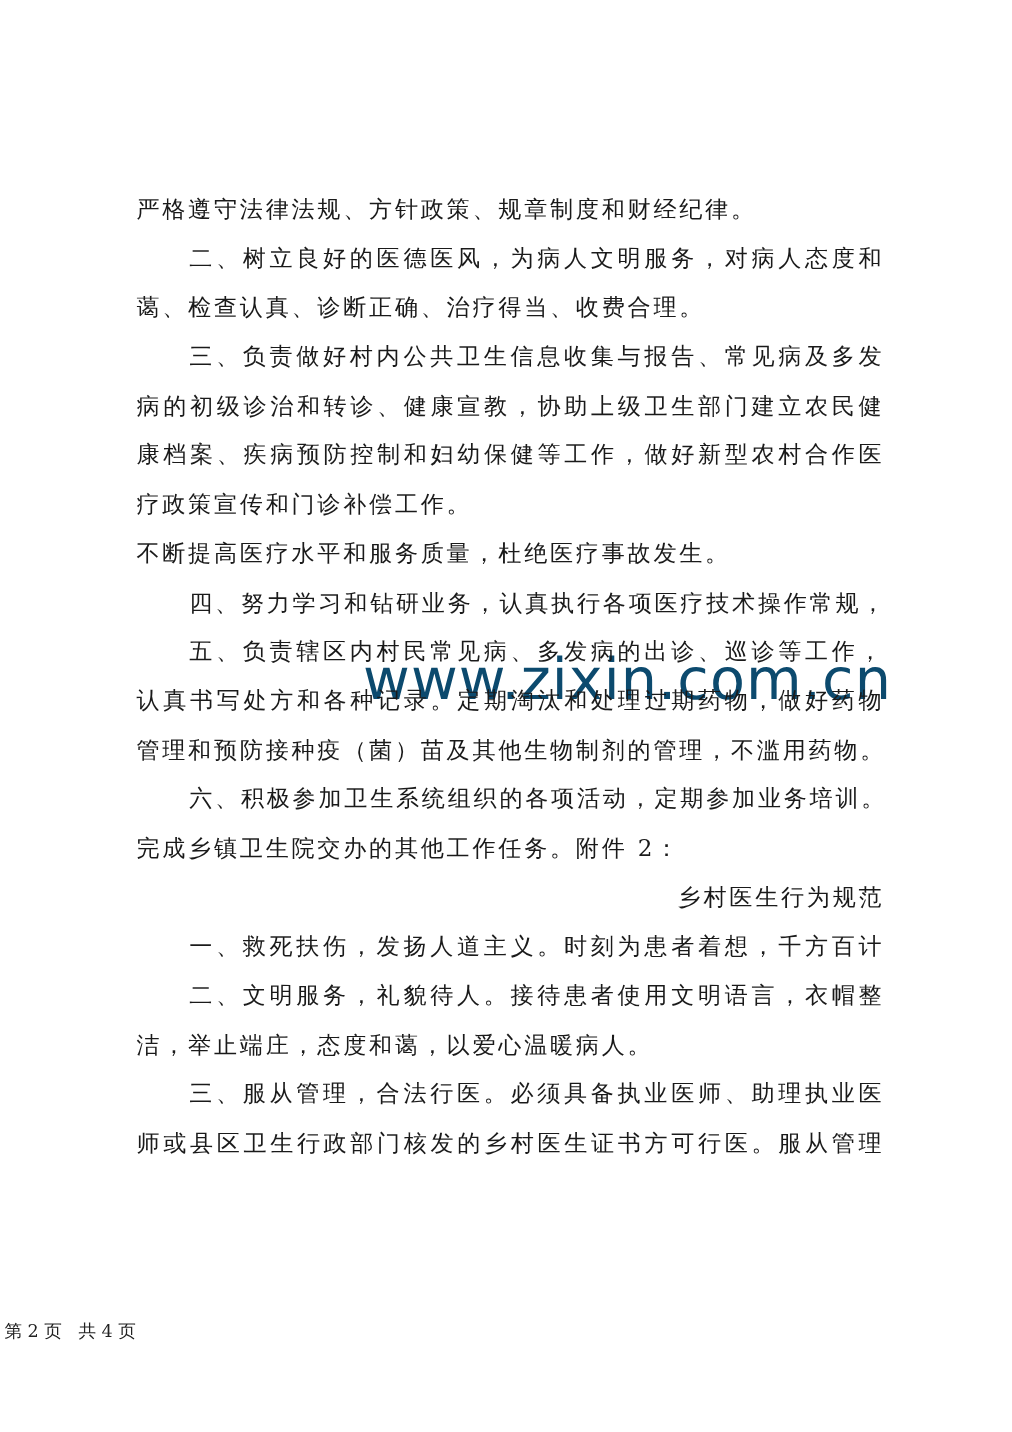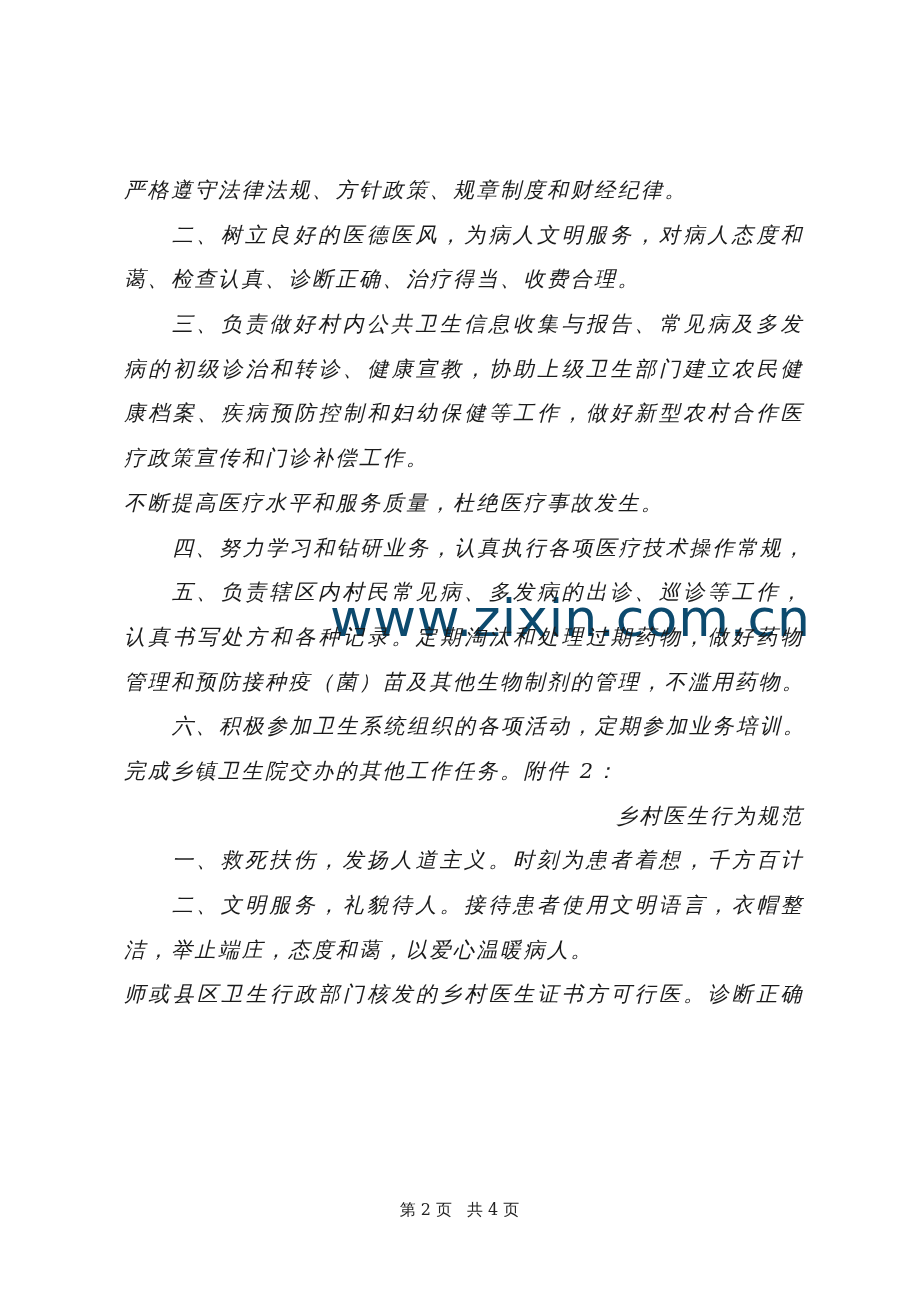--- a/index.html
+++ b/index.html
@@ -48,27 +48,26 @@
       left: 330px;
       top: 588px;
       font-family: "DejaVu Sans", "Liberation Sans", sans-serif;
       font-size: 52px;
       color: #0c4a6e;
       letter-spacing: 1px;
       pointer-events: none;
       z-index: 0;
       white-space: nowrap;
     }
-    .body-text { z-index: 1; font-style: italic; }
+    .body-text { z-index: 1; }
     .footer {
       position: absolute;
       top: 1200px;
       left: 0;
       width: 920px;
-      text-align: center;
       font-size: 16px;
       color: #222;
       letter-spacing: 1px;
     }
     .footer span { margin: 0 2px; }
   </style>
 </head>
 <body>
 
 <div class="page">
@@ -87,21 +86,22 @@
     <div class="line indent justify">四、努力学习和钻研业务，认真执行各项医疗技术操作常规，</div>
     <div class="line indent justify">五、负责辖区内村民常见病、多发病的出诊、巡诊等工作，</div>
     <div class="line justify">认真书写处方和各种记录。定期淘汰和处理过期药物，做好药物</div>
     <div class="line justify">管理和预防接种疫（菌）苗及其他生物制剂的管理，不滥用药物。</div>
     <div class="line indent justify">六、积极参加卫生系统组织的各项活动，定期参加业务培训。</div>
     <div class="line">完成乡镇卫生院交办的其他工作任务。附件 2：</div>
     <div class="line indent">乡村医生行为规范</div>
     <div class="line indent justify">一、救死扶伤，发扬人道主义。时刻为患者着想，千方百计</div>
     <div class="line indent justify">二、文明服务，礼貌待人。接待患者使用文明语言，衣帽整</div>
     <div class="line">洁，举止端庄，态度和蔼，以爱心温暖病人。</div>
-    <div class="line justify">师或县区卫生行政部门核发的乡村医生证书方可行医。诊断正确</div>
+    <div class="line indent justify">三、服从管理，合法行医。必须具备执业医师、助理执业医</div>
+    <div class="line justify">师或县区卫生行政部门核发的乡村医生证书方可行医。服从管理</div>
   </div>
 
   <div class="footer">
     <span><span>第</span><span>2</span><span>页</span></span>
     <span><span>共</span><span>4</span><span>页</span></span>
   </div>
 
 </div>
 
 </body></html>

